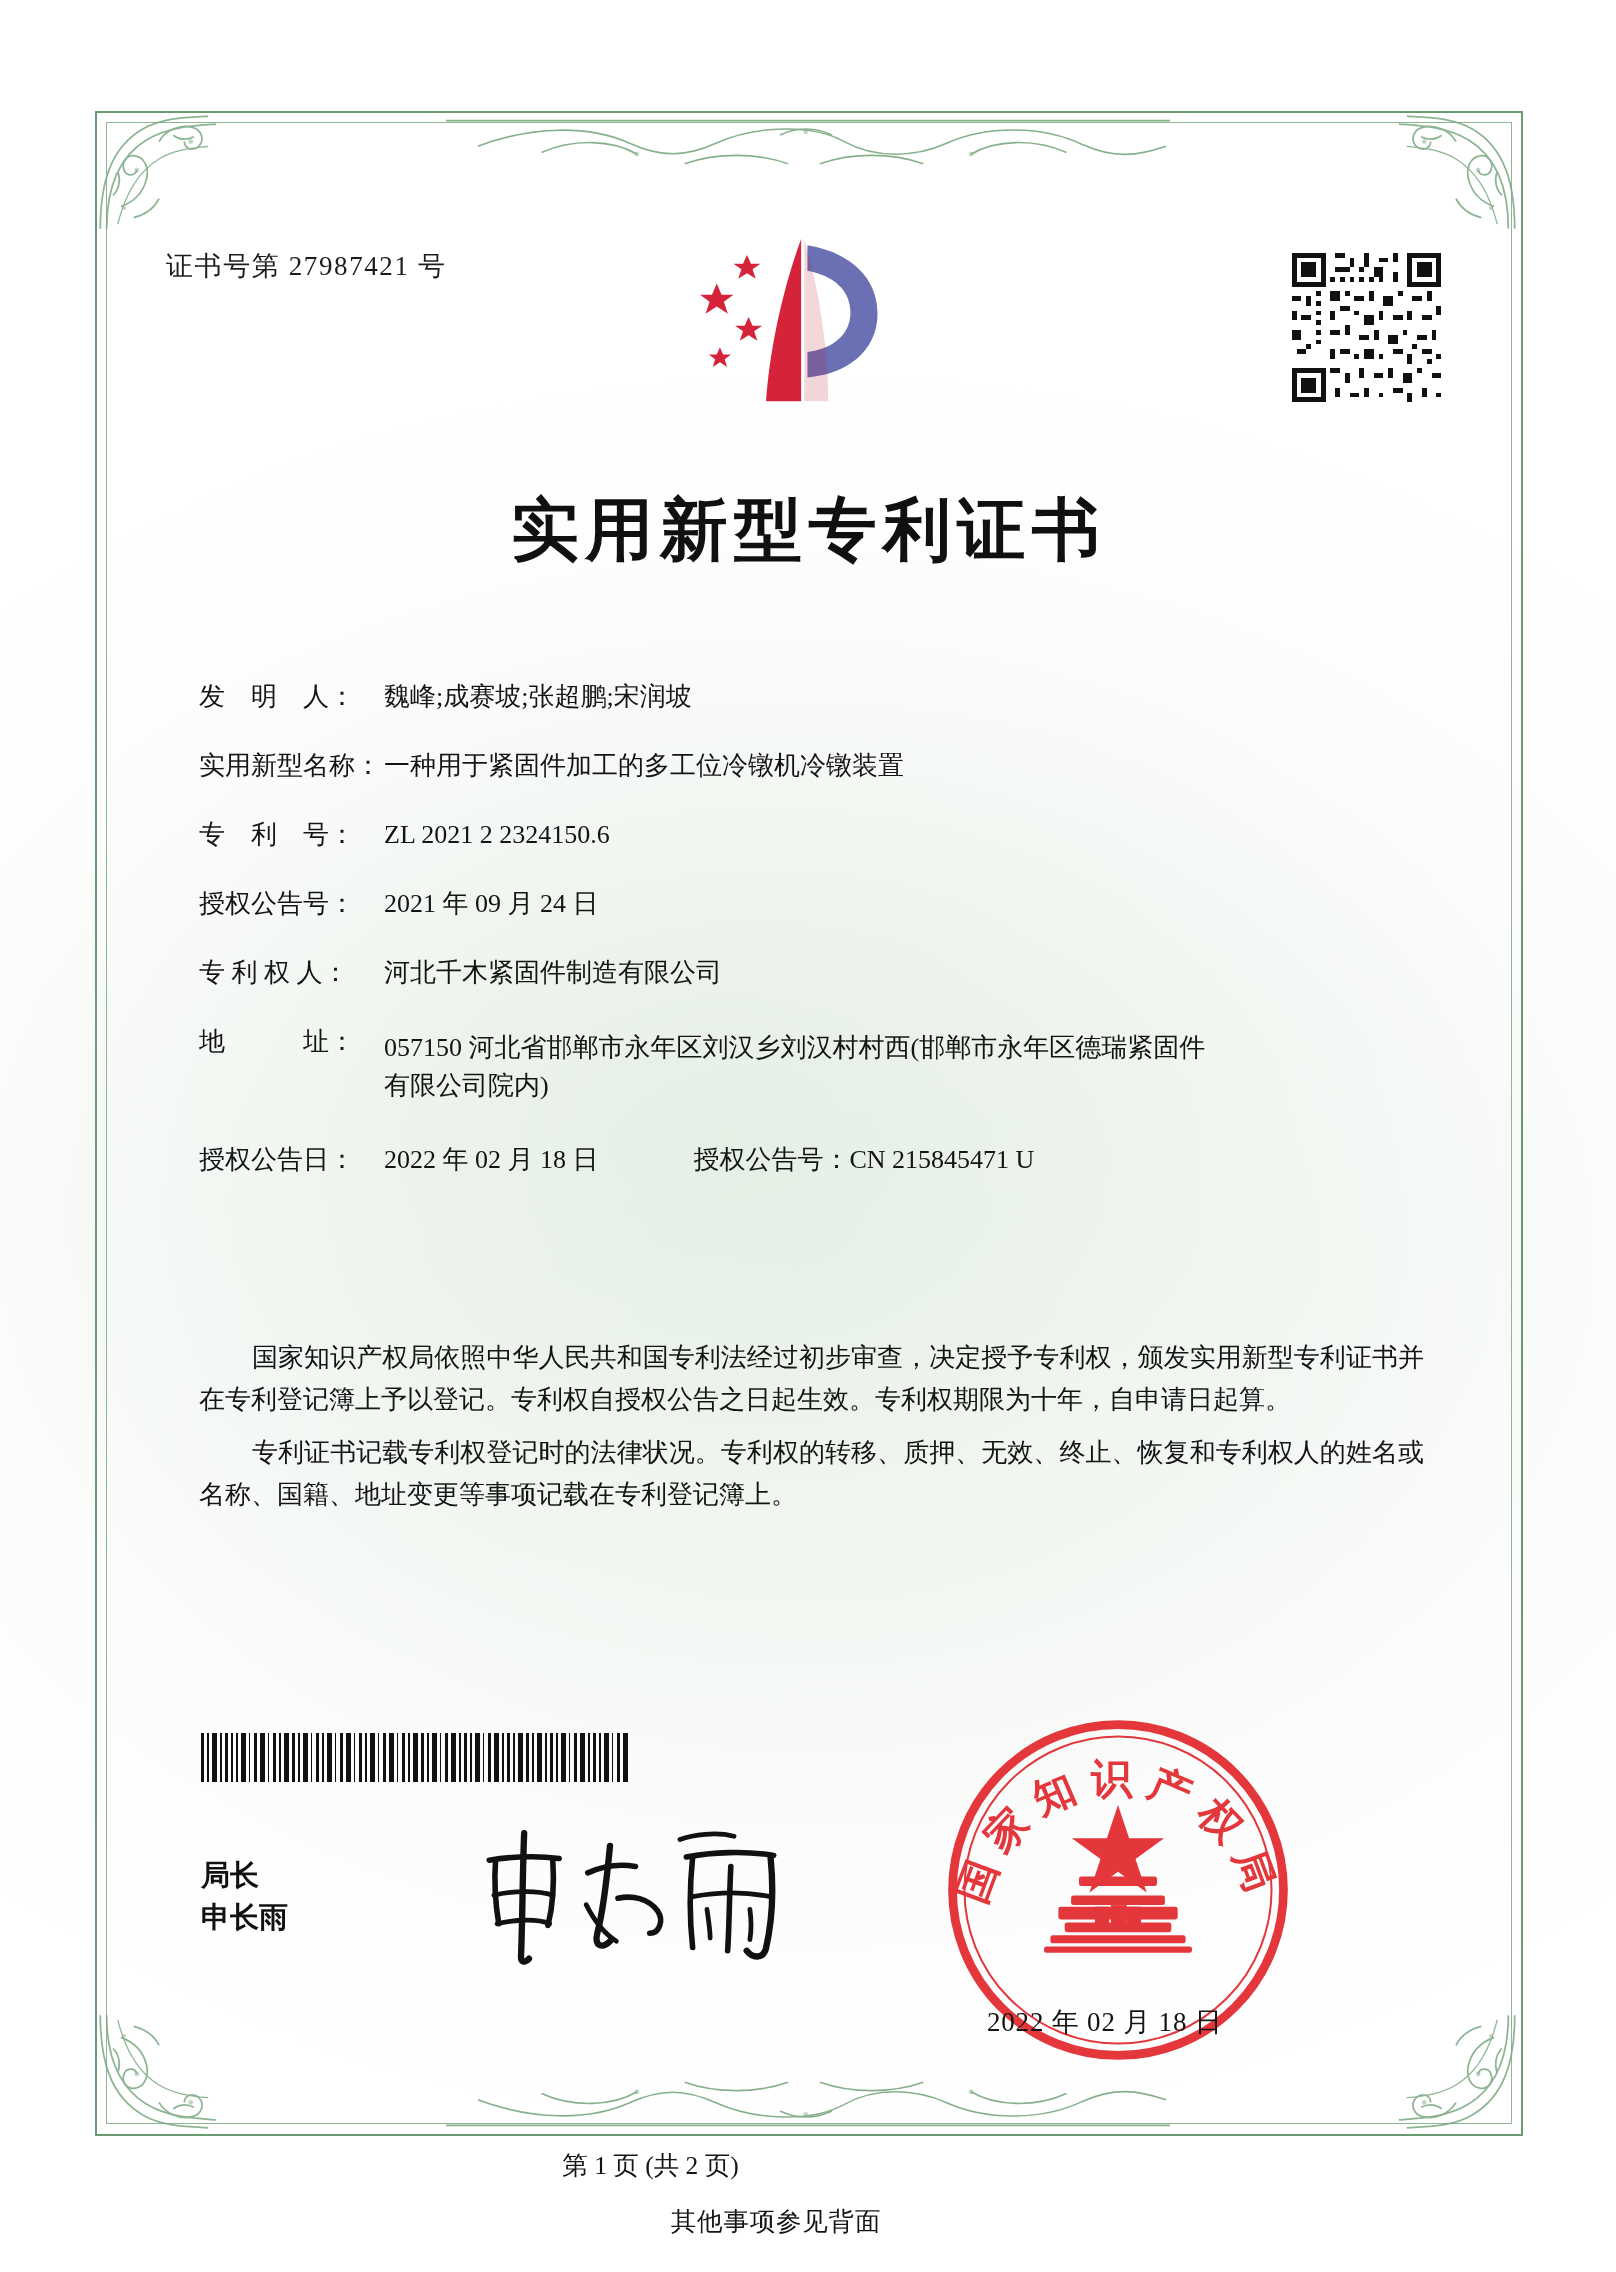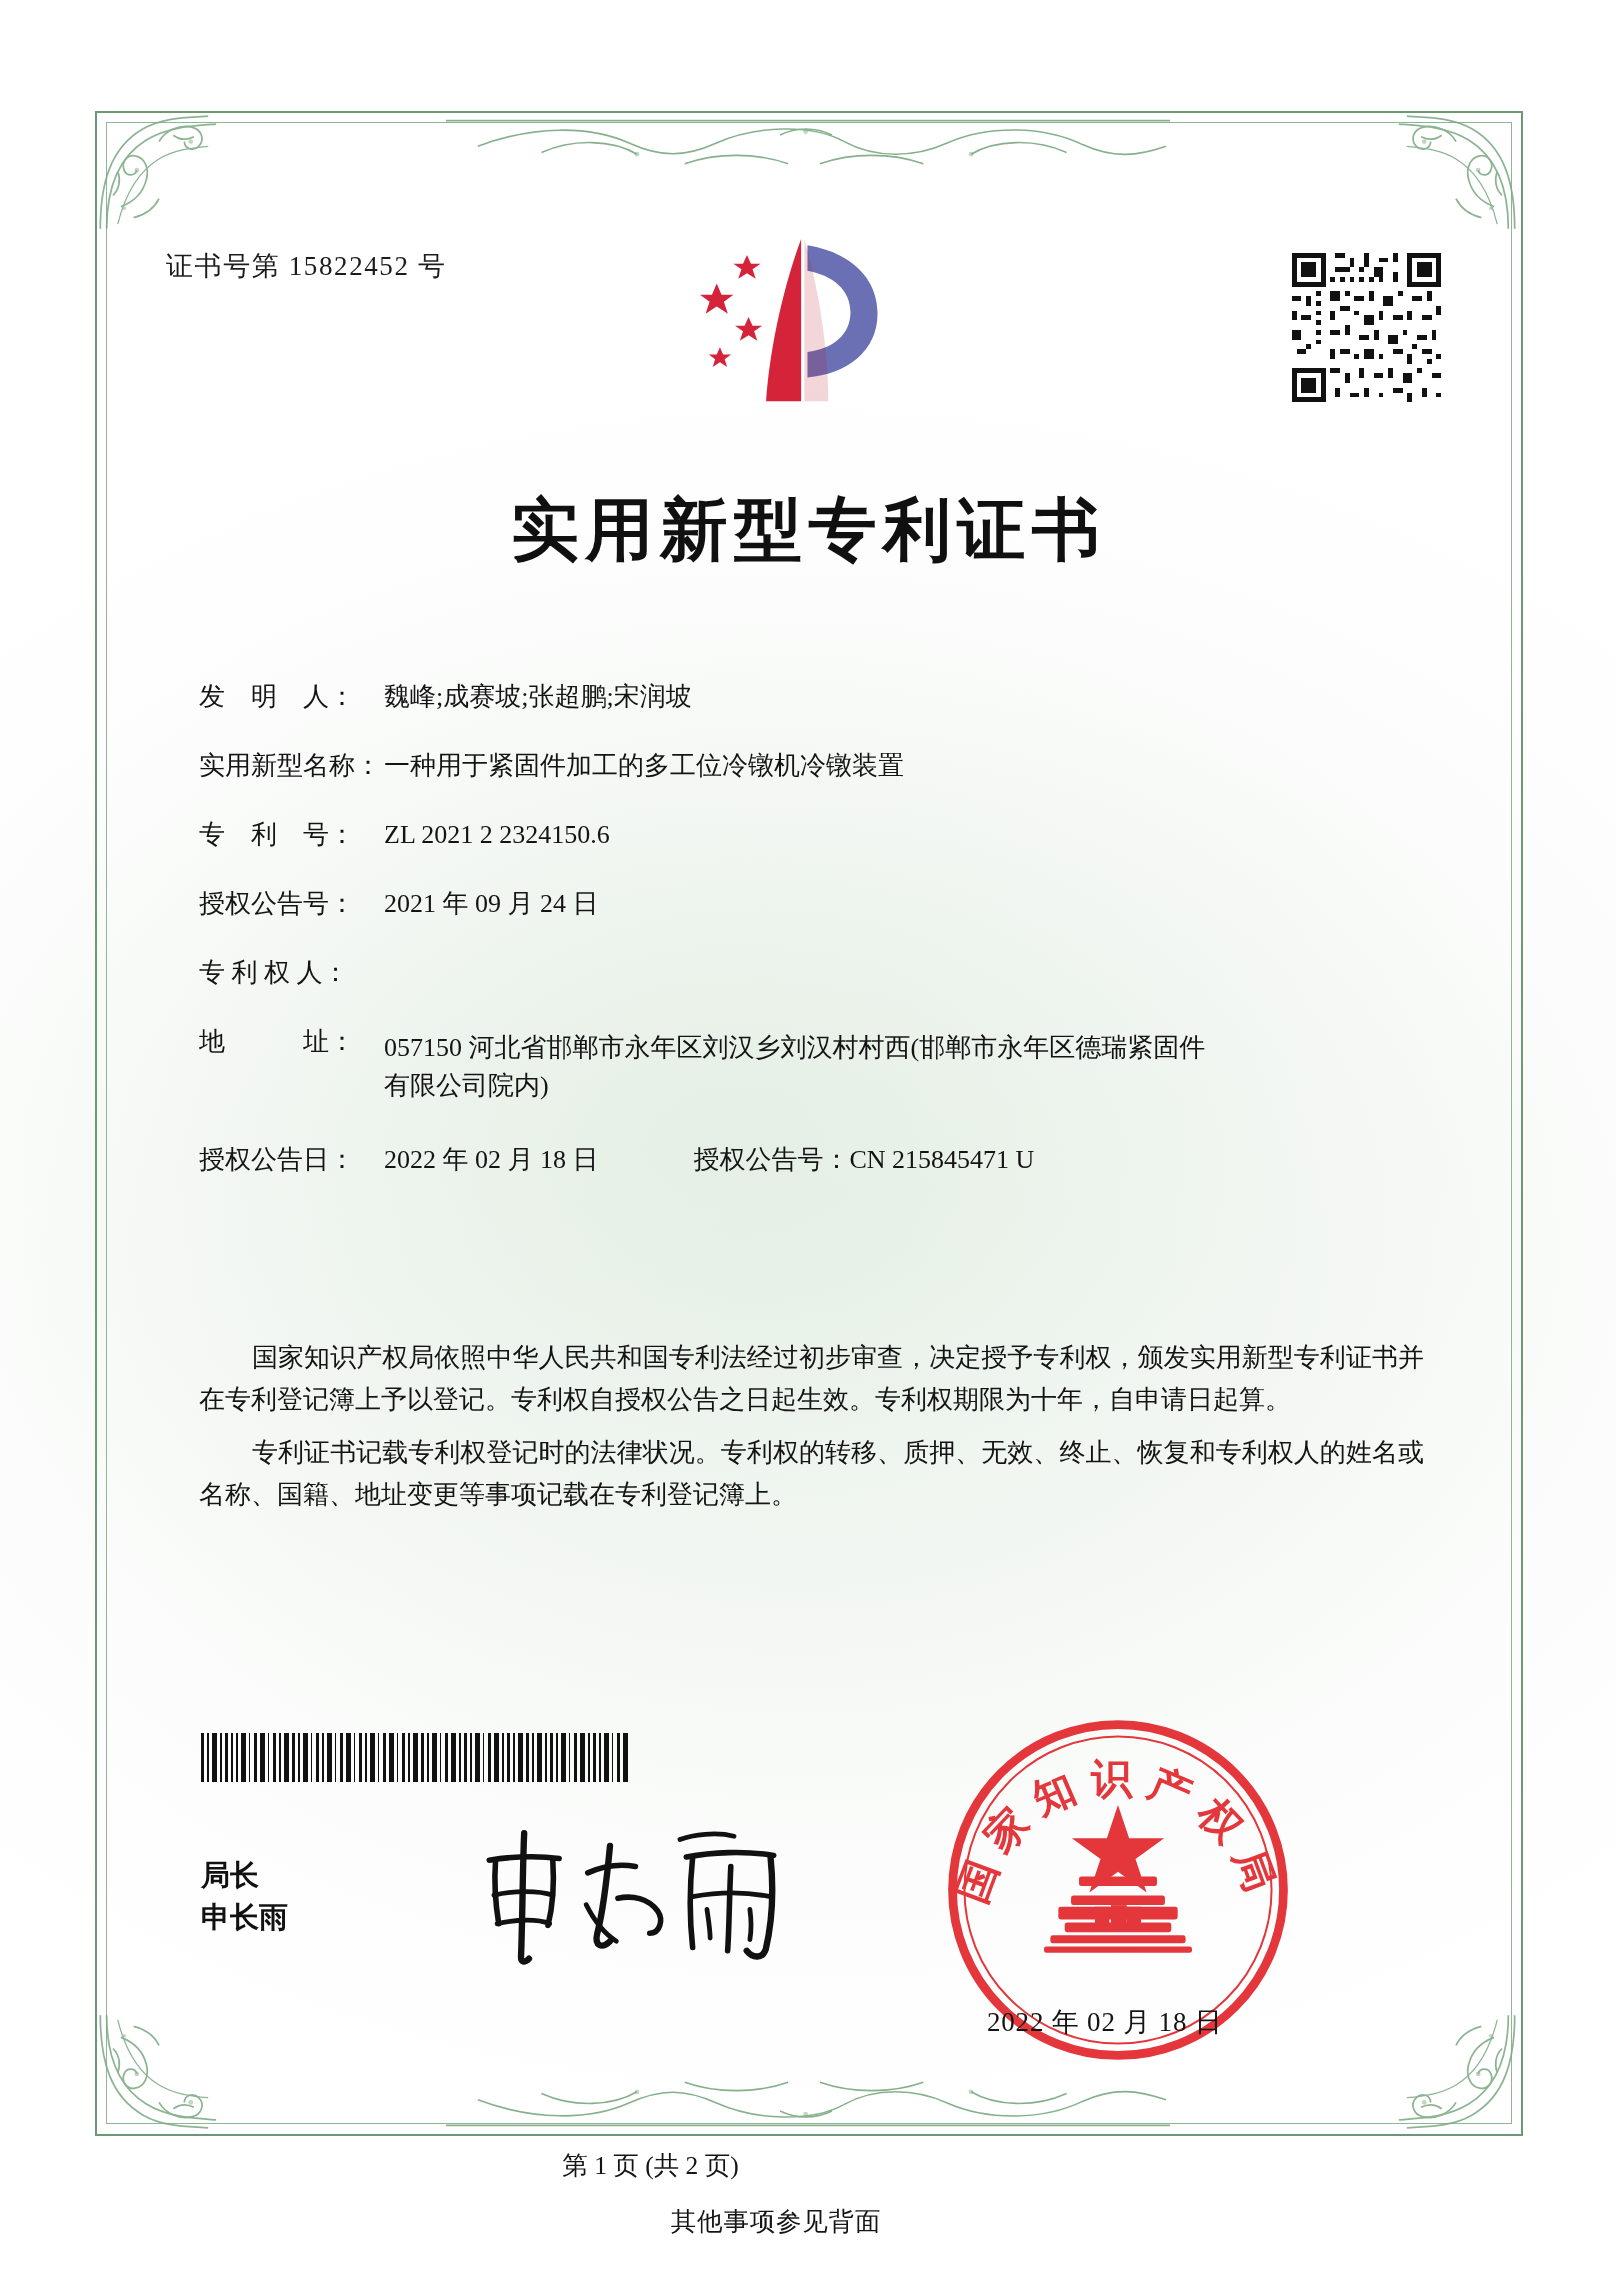--- a/index.html
+++ b/index.html
@@ -342,21 +342,21 @@
       <path d="M470 66 C510 52 560 52 600 66"></path>
       <path d="M420 30 C440 20 465 20 485 30"></path>
     </g>
     <g fill="#7aa87f" opacity="0.5">
       <circle cx="240" cy="54" r="3"></circle>
       <circle cx="660" cy="54" r="3"></circle>
       <circle cx="452" cy="26" r="3"></circle>
     </g>
   </svg>
 
-  <div class="cert-no">证书号第 15822452 号</div>
+  <div class="cert-no">证书号第 27987421 号</div>
 
   <svg class="emblem" viewBox="0 0 310 250">
 
     <path d="M160 18 C210 26 248 56 248 104 C248 152 208 180 160 184 L160 152 C192 148 214 130 214 102 C214 74 192 56 160 50 Z" fill="#6b6fb4"></path>
 
     <path d="M152 10 L152 214 L108 214 C108 214 112 120 152 10 Z" fill="#d5243a"></path>
     <path d="M156 10 L156 214 L186 214 C186 214 188 120 156 10 Z" fill="#b51e33" opacity="0.18"></path>
 
     <g fill="#d5243a">
       <polygon points="46,66 52,80 67,80 55,89 60,104 46,95 32,104 37,89 25,80 40,80"></polygon>
@@ -491,20 +491,21 @@
       <div class="f-value">ZL 2021 2 2324150.6</div>
     </div>
 
     <div class="field-row">
       <div class="f-label">授权公告号：</div>
       <div class="f-value">2021 年 09 月 24 日</div>
     </div>
 
     <div class="field-row">
       <div class="f-label">专 利 权 人：</div>
+      <div class="f-value">河北千木紧固件制造有限公司</div>
     </div>
 
     <div class="field-row">
       <div class="f-label">地　　　址：</div>
       <div class="f-value addr">057150 河北省邯郸市永年区刘汉乡刘汉村村西(邯郸市永年区德瑞紧固件有限公司院内)</div>
     </div>
 
     <div class="field-row dual">
       <div class="f-label">授权公告日：</div>
       <div class="f-value" style="flex:0 0 auto;">2022 年 02 月 18 日</div>

